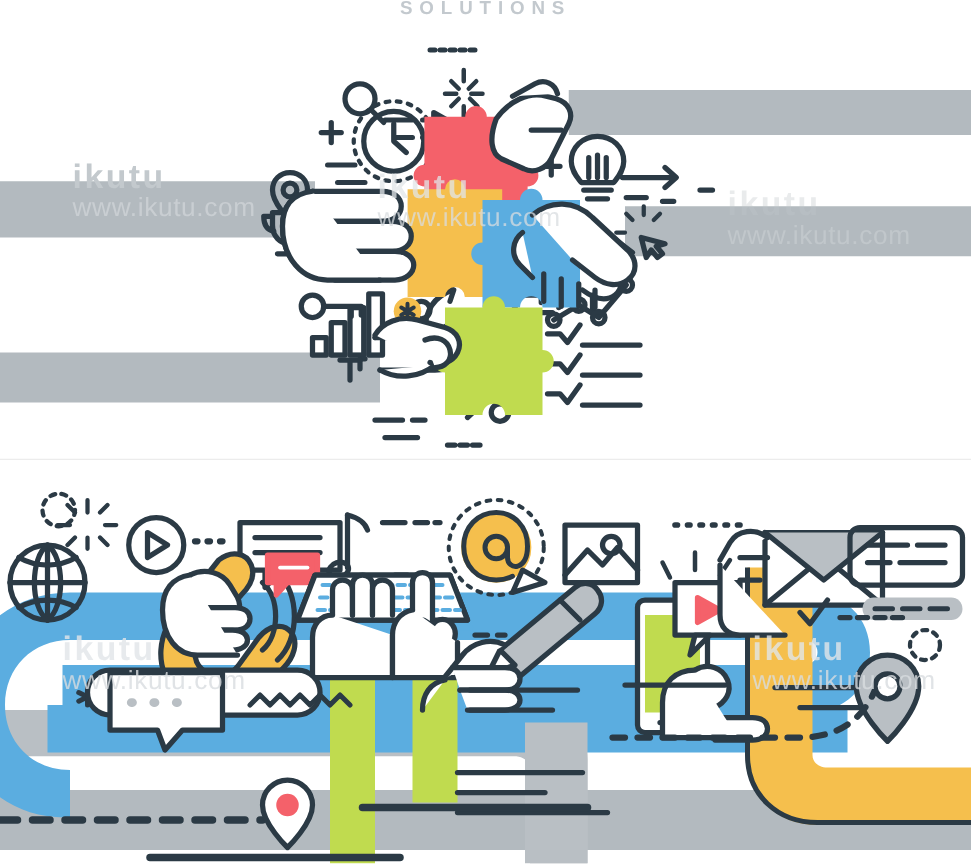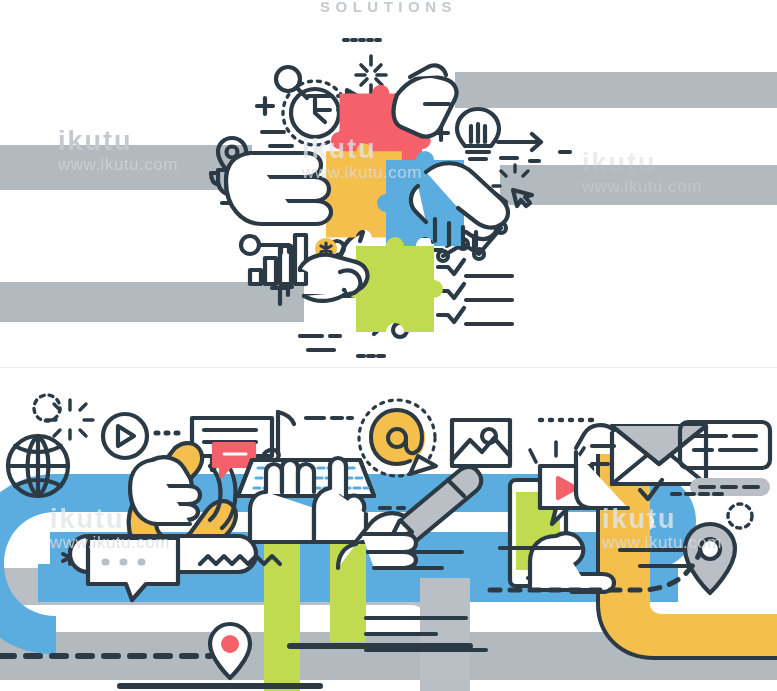--- a/index.html
+++ b/index.html
@@ -24,21 +24,21 @@
     color:#c3c9ce;user-select:none;
   }
   #title-solutions{top:-2px;}
   #title-contact{top:389px;}
 
   
   .gbar{position:absolute;background:#b3babf;}
 
   
   .wm{position:absolute;user-select:none;pointer-events:none;}
-  .wm .wm-url{font-size:17px;letter-spacing:.5px;white-space:nowrap;}
+  .wm .wm-url{font-size:21px;letter-spacing:.5px;white-space:nowrap;}
   .wm .wm-logo{font-size:27px;font-weight:bold;letter-spacing:2px;white-space:nowrap;line-height:1;}
   .wm-onwhite .wm-url{color:#d9dde0;}
   .wm-onwhite .wm-logo{color:#e2e6e9;}
   .wm-ongray .wm-url{color:#c9ced2;}
   .wm-ongray .wm-logo{color:#c3c9cd;}
   .wm-faint .wm-url{color:#c1c7cb;}
   .wm-faint .wm-logo{color:#c1c7cb;}
 
   svg{display:block;}
   .art{position:absolute;top:0;left:0;}

